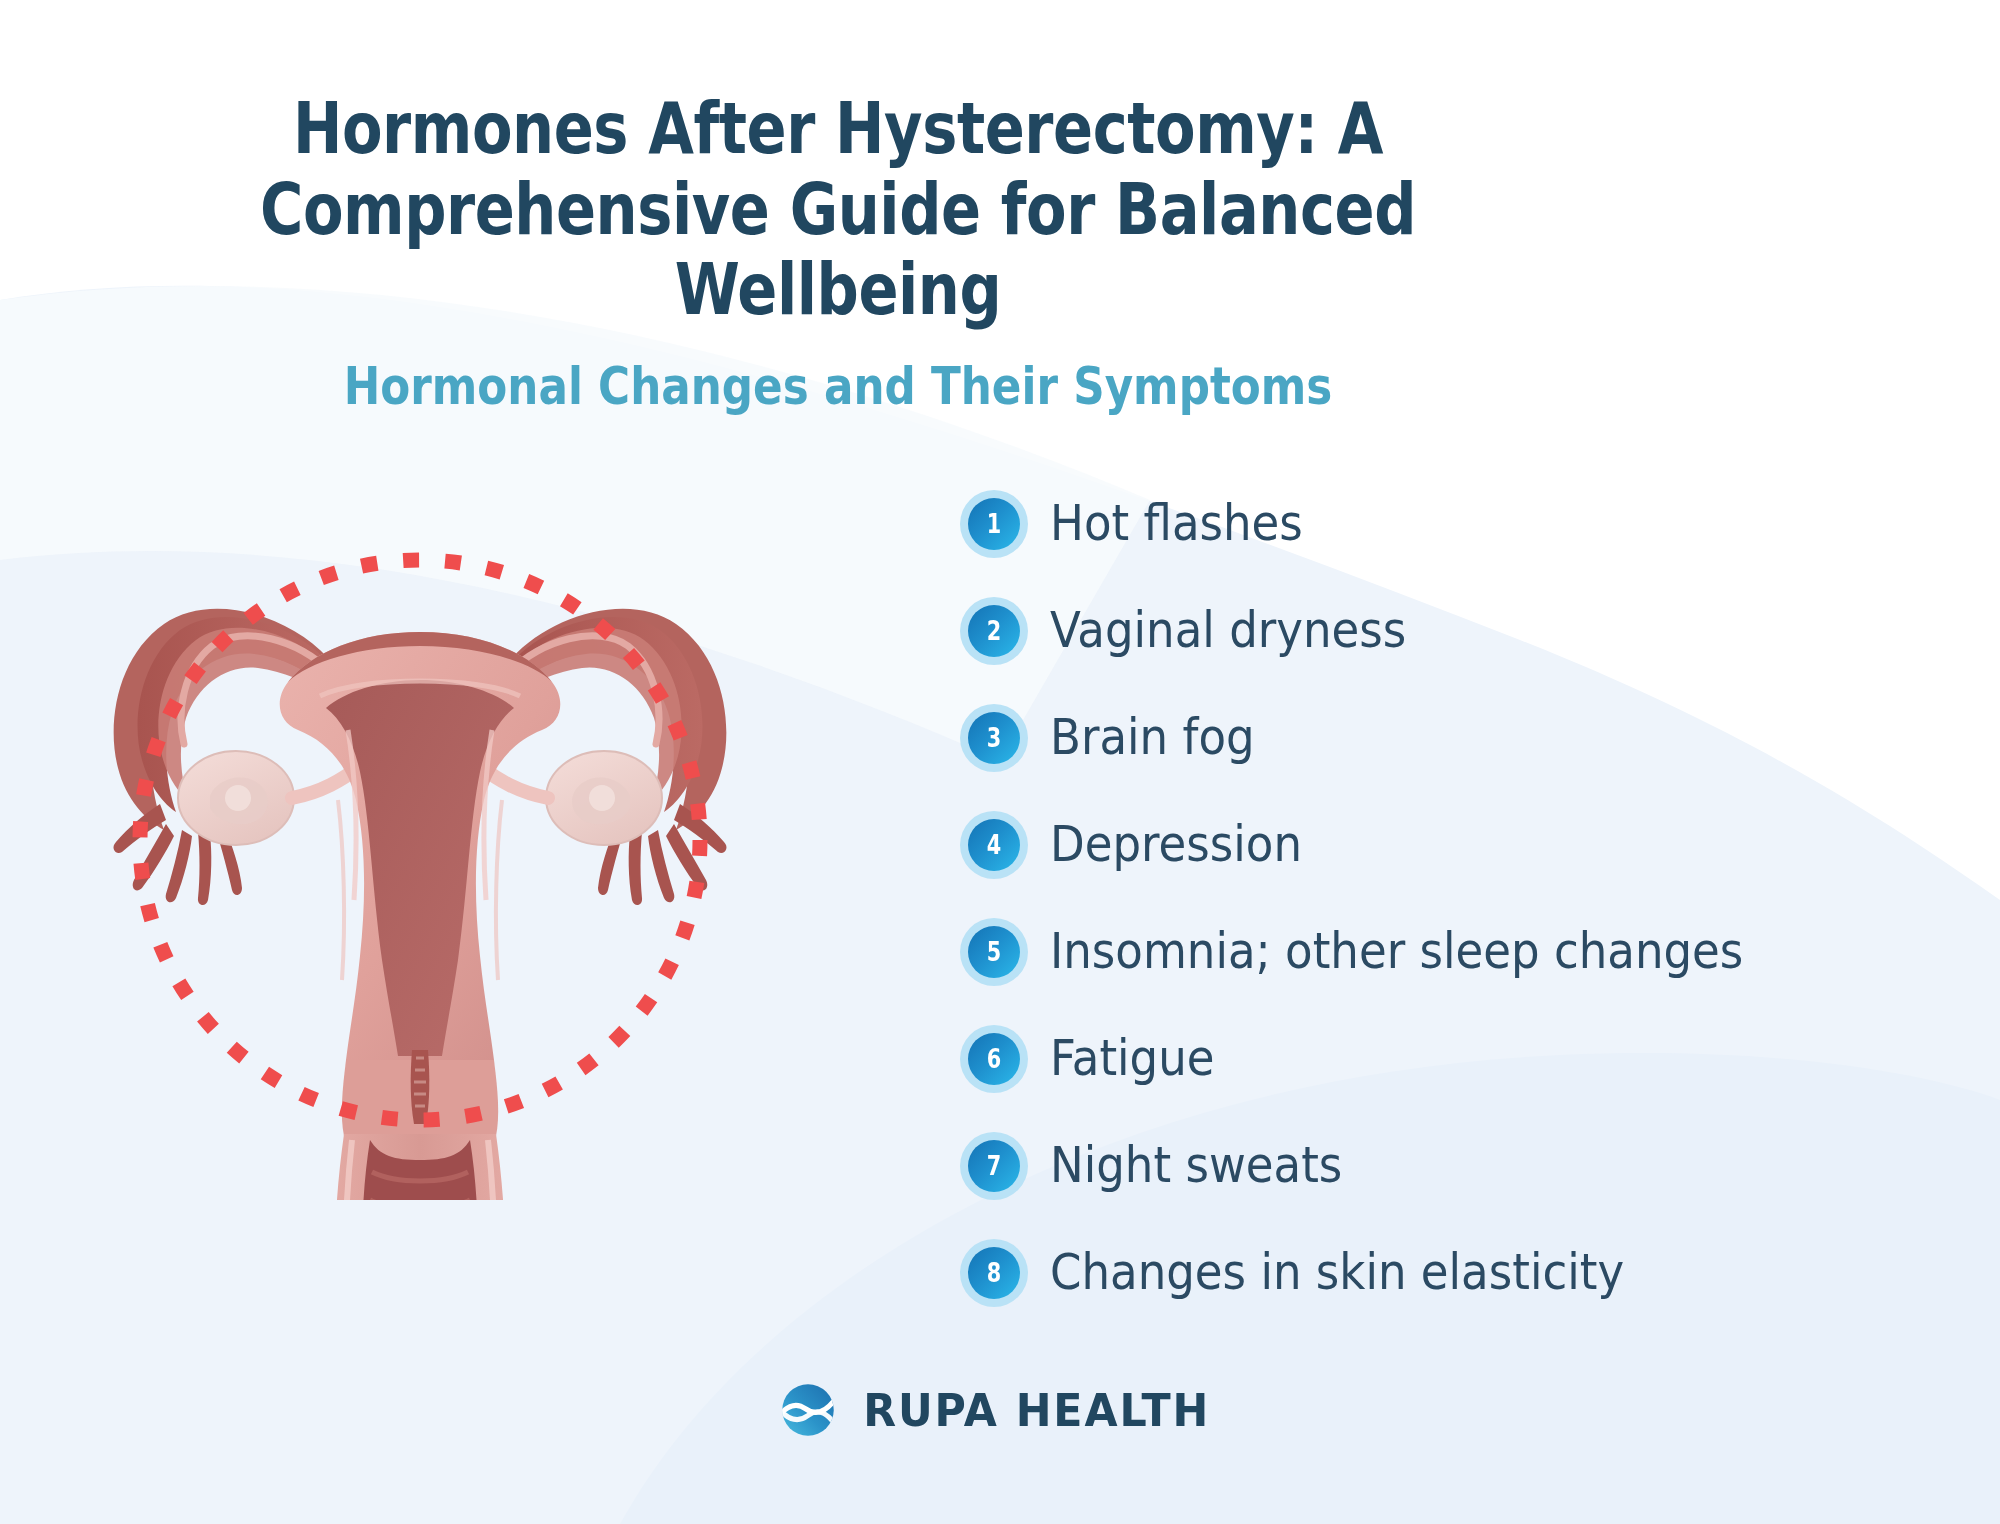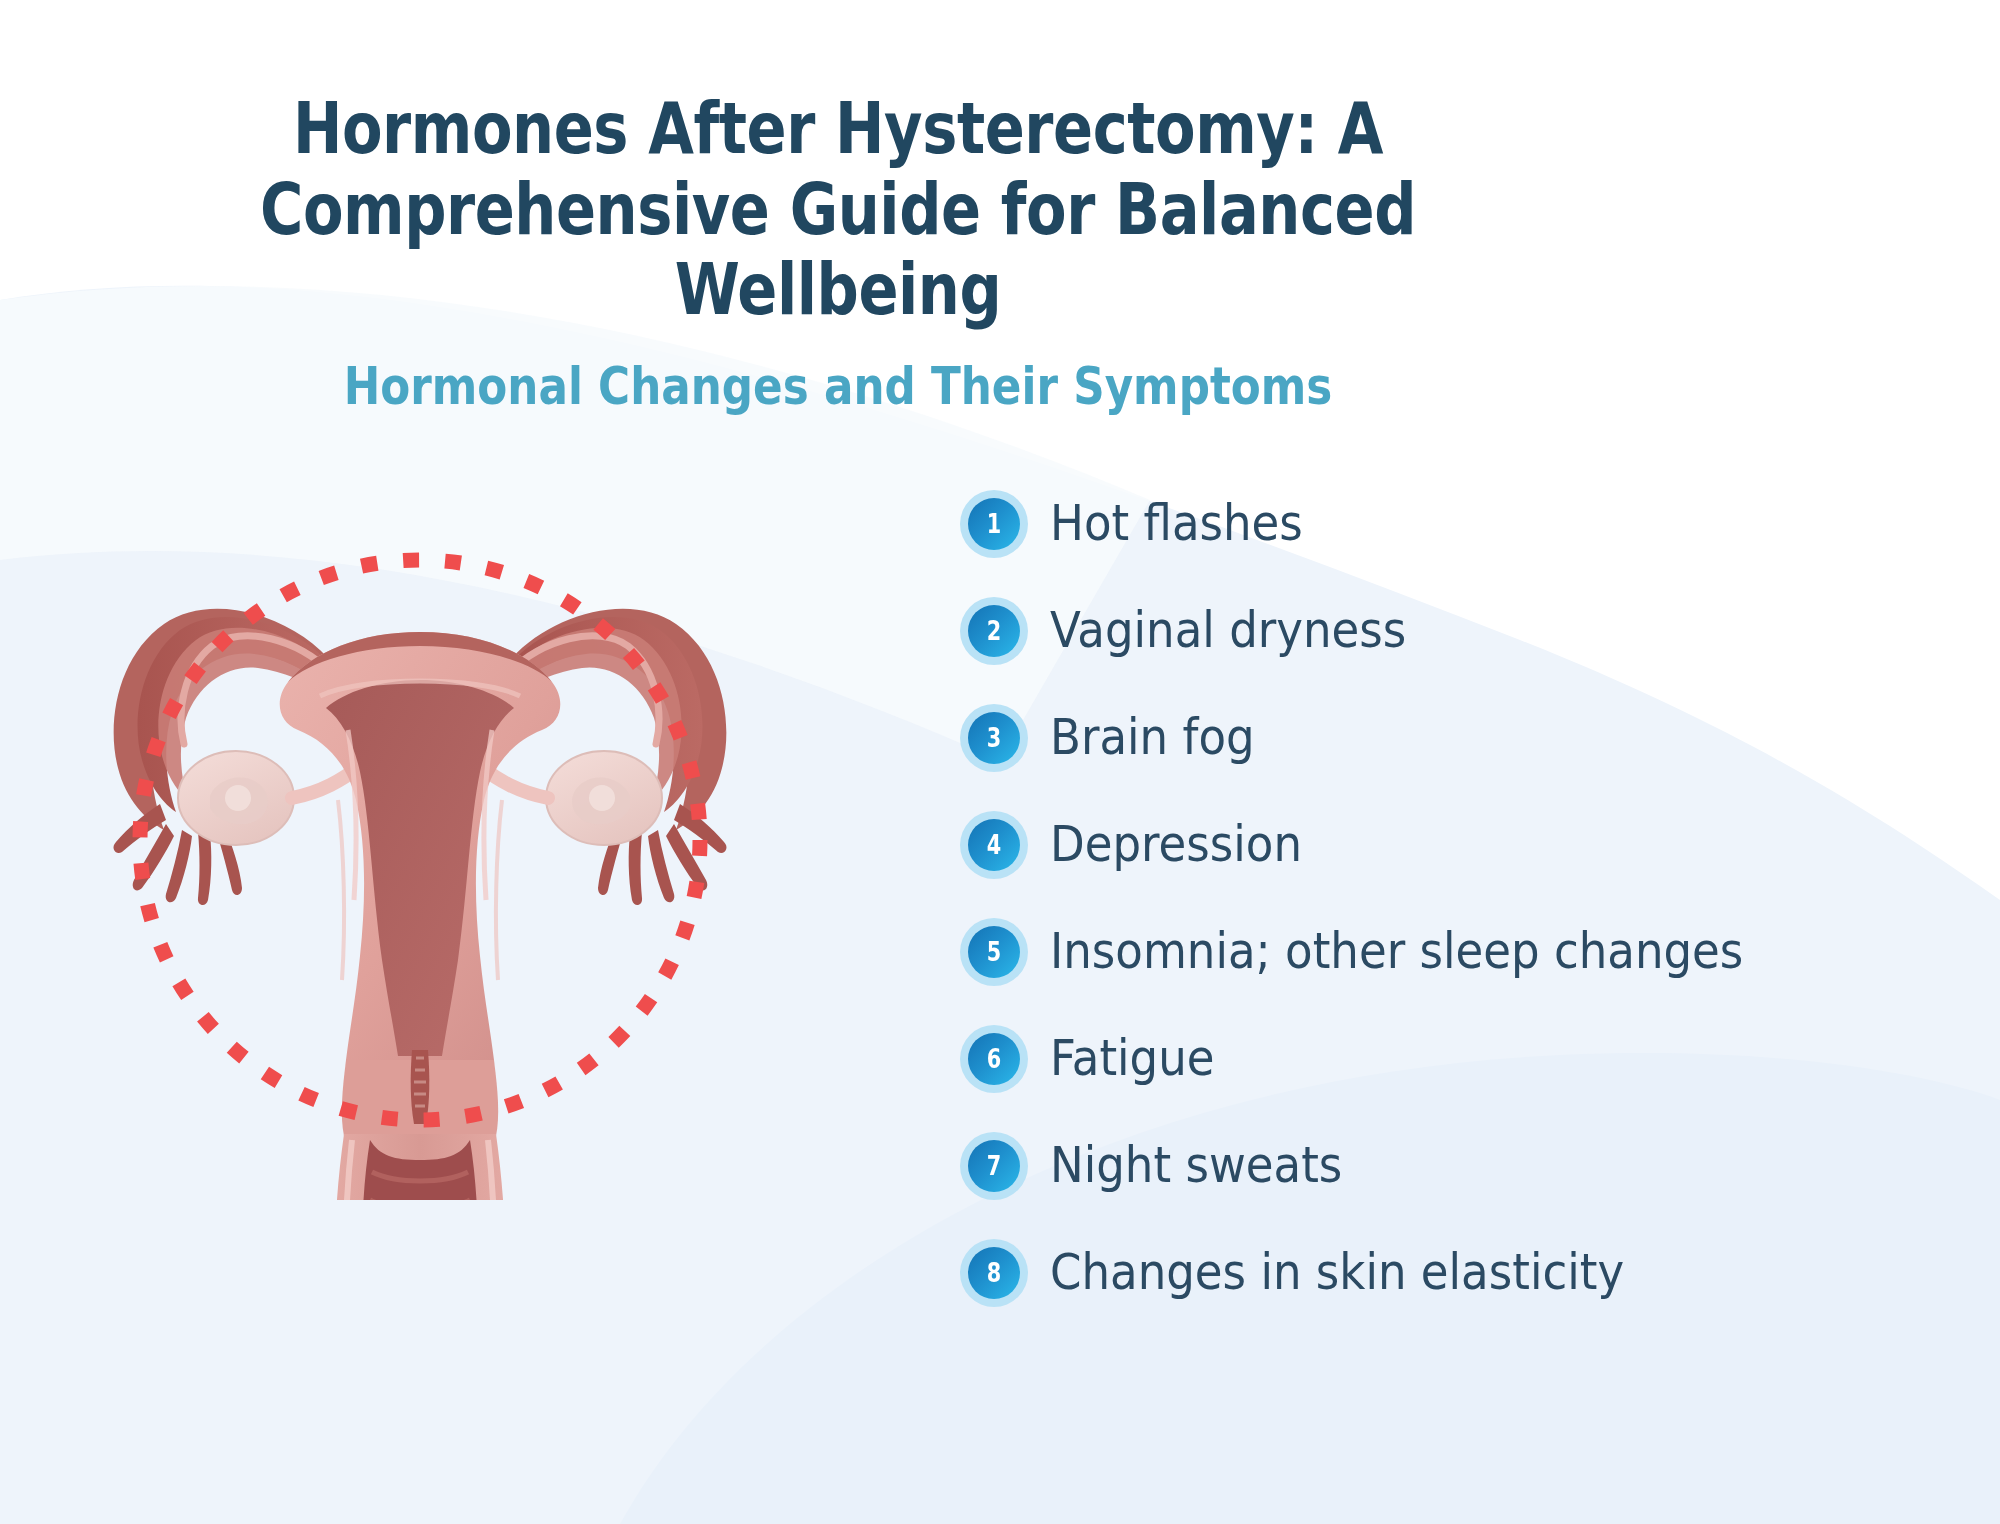--- a/index.html
+++ b/index.html
@@ -387,14 +387,34 @@
       <span class="badge-wrap">
         <span class="badge-halo"></span>
         <span class="badge-core">
           <span class="badge-num">8</span>
         </span>
       </span>
       <span class="symptom-label">Changes in skin elasticity</span>
     </li>
   </ul>
 
+  <div class="footer">
+    <svg class="logo-mark" viewBox="0 0 100 100">
+      <defs>
+        <linearGradient id="gLogo" x1="1" y1="0" x2="0" y2="1">
+          <stop offset="0%" stop-color="#1d6fae"></stop>
+          <stop offset="55%" stop-color="#2b93c9"></stop>
+          <stop offset="100%" stop-color="#49bcdf"></stop>
+        </linearGradient>
+        <clipPath id="clipLogo">
+          <circle cx="50" cy="50" r="46"></circle>
+        </clipPath>
+      </defs>
+      <circle cx="50" cy="50" r="46" fill="url(#gLogo)"></circle>
+      <g clip-path="url(#clipLogo)">
+        <path d="M-4,62 C14,40 30,36 46,48 C62,60 78,56 96,34" fill="none" stroke="#ffffff" stroke-width="9" stroke-linecap="round"></path>
+        <path d="M-4,46 C16,70 34,72 50,60 C66,48 80,52 96,72" fill="none" stroke="#ffffff" stroke-width="9" stroke-linecap="round" opacity="0.95"></path>
+      </g>
+    </svg>
+    <span class="logo-text">RUPA HEALTH</span>
+  </div>
 
 </div>
 
 </body></html>

